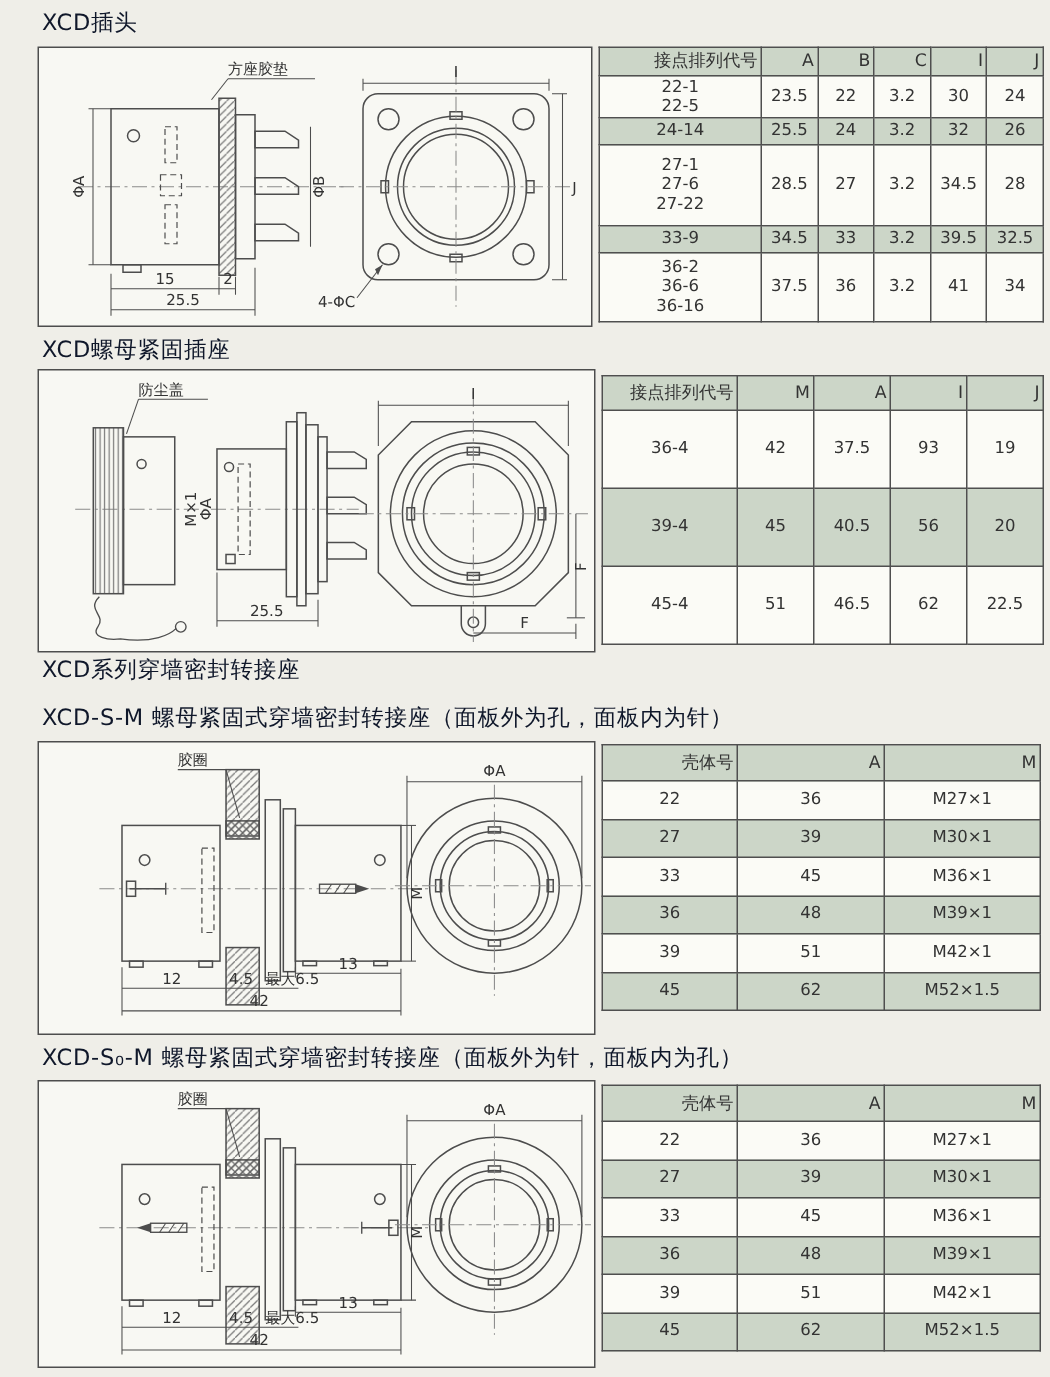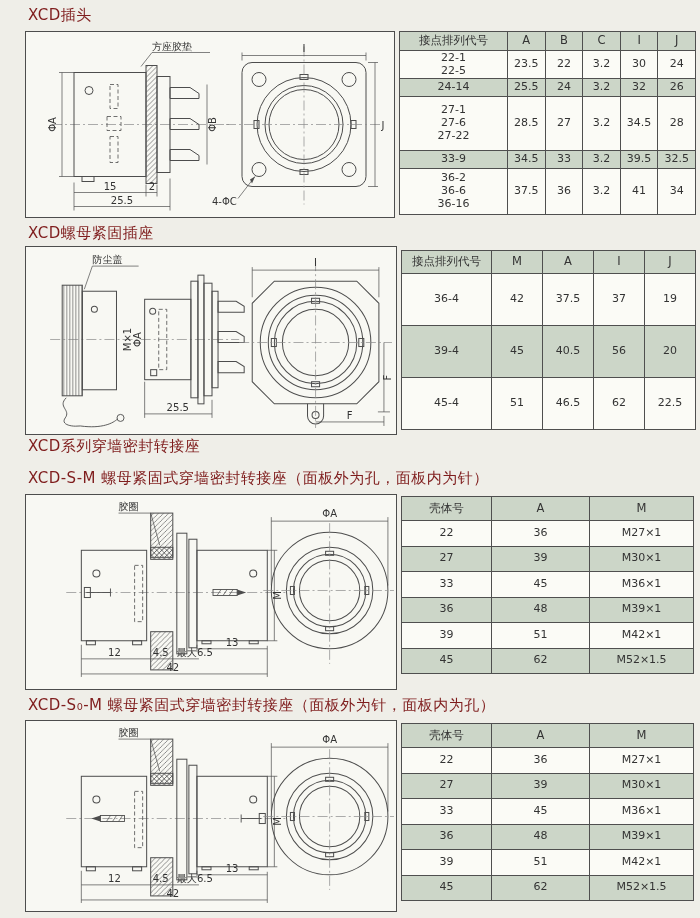--- a/index.html
+++ b/index.html
@@ -3,39 +3,39 @@
 <meta charset="utf-8">
 <style>
   html,body{margin:0;padding:0;}
   body{
     width:700px;height:918px;position:relative;
     background:var(--bg,#efeee8);
     font-family:"DejaVu Sans","Liberation Sans",sans-serif;
     color:#2e2e2e;overflow:hidden;
   }
   .heading{
-    position:absolute;left:28px;font-size:15px;letter-spacing:.5px;color:#7f1d1d;
+    position:absolute;left:28px;font-size:15px;letter-spacing:.5px;color:#0f172a;
     white-space:nowrap;
   }
   .panel{
     position:absolute;border:1.6px solid #4d4d4d;background:var(--panel-bg,#f8f8f3);
     box-sizing:border-box;
   }
   .panel svg{display:block;width:100%;height:100%;}
   svg text{font-family:"DejaVu Sans","Liberation Sans",sans-serif;font-size:10px;fill:#333;}
   table.t{
     position:absolute;border-collapse:collapse;table-layout:fixed;
     background:#fbfbf6;border:1.5px solid #3f3f3f;
   }
   .t th,.t td{
     border:1px solid #4f4f4f;text-align:center;vertical-align:middle;
     font-size:11px;font-weight:normal;color:#333;padding:0 2px;
     white-space:pre-line;line-height:1.18;
   }
-  .t th{background:var(--shade,#ccd6c8);font-size:11.5px;}
+  .t th{background:var(--shade,#ccd6c8);font-size:11.5px;text-align:right;}
   .t tr.shaded td{background:var(--shade,#ccd6c8);}
   
   .t1 th{height:18px;}
   .t1 tbody tr:nth-child(1){height:28px;}
   .t1 tbody tr:nth-child(2){height:18px;}
   .t1 tbody tr:nth-child(3){height:54px;}
   .t1 tbody tr:nth-child(4){height:18px;padding-left:32px;}
   .t1 tbody tr:nth-child(5){height:46px;}
   .t1 tbody tr:nth-child(6){height:18px;}
   .t2 th{height:22px;}
@@ -267,21 +267,21 @@
           <th>A</th>
           <th>I</th>
           <th>J</th>
         </tr>
       </thead>
       <tbody>
         <tr>
           <td>36-4</td>
           <td>42</td>
           <td>37.5</td>
-          <td>37</td>
+          <td>93</td>
           <td>19</td>
         </tr>
         <tr class="shaded">
           <td>39-4</td>
           <td>45</td>
           <td>40.5</td>
           <td>56</td>
           <td>20</td>
         </tr>
         <tr>

